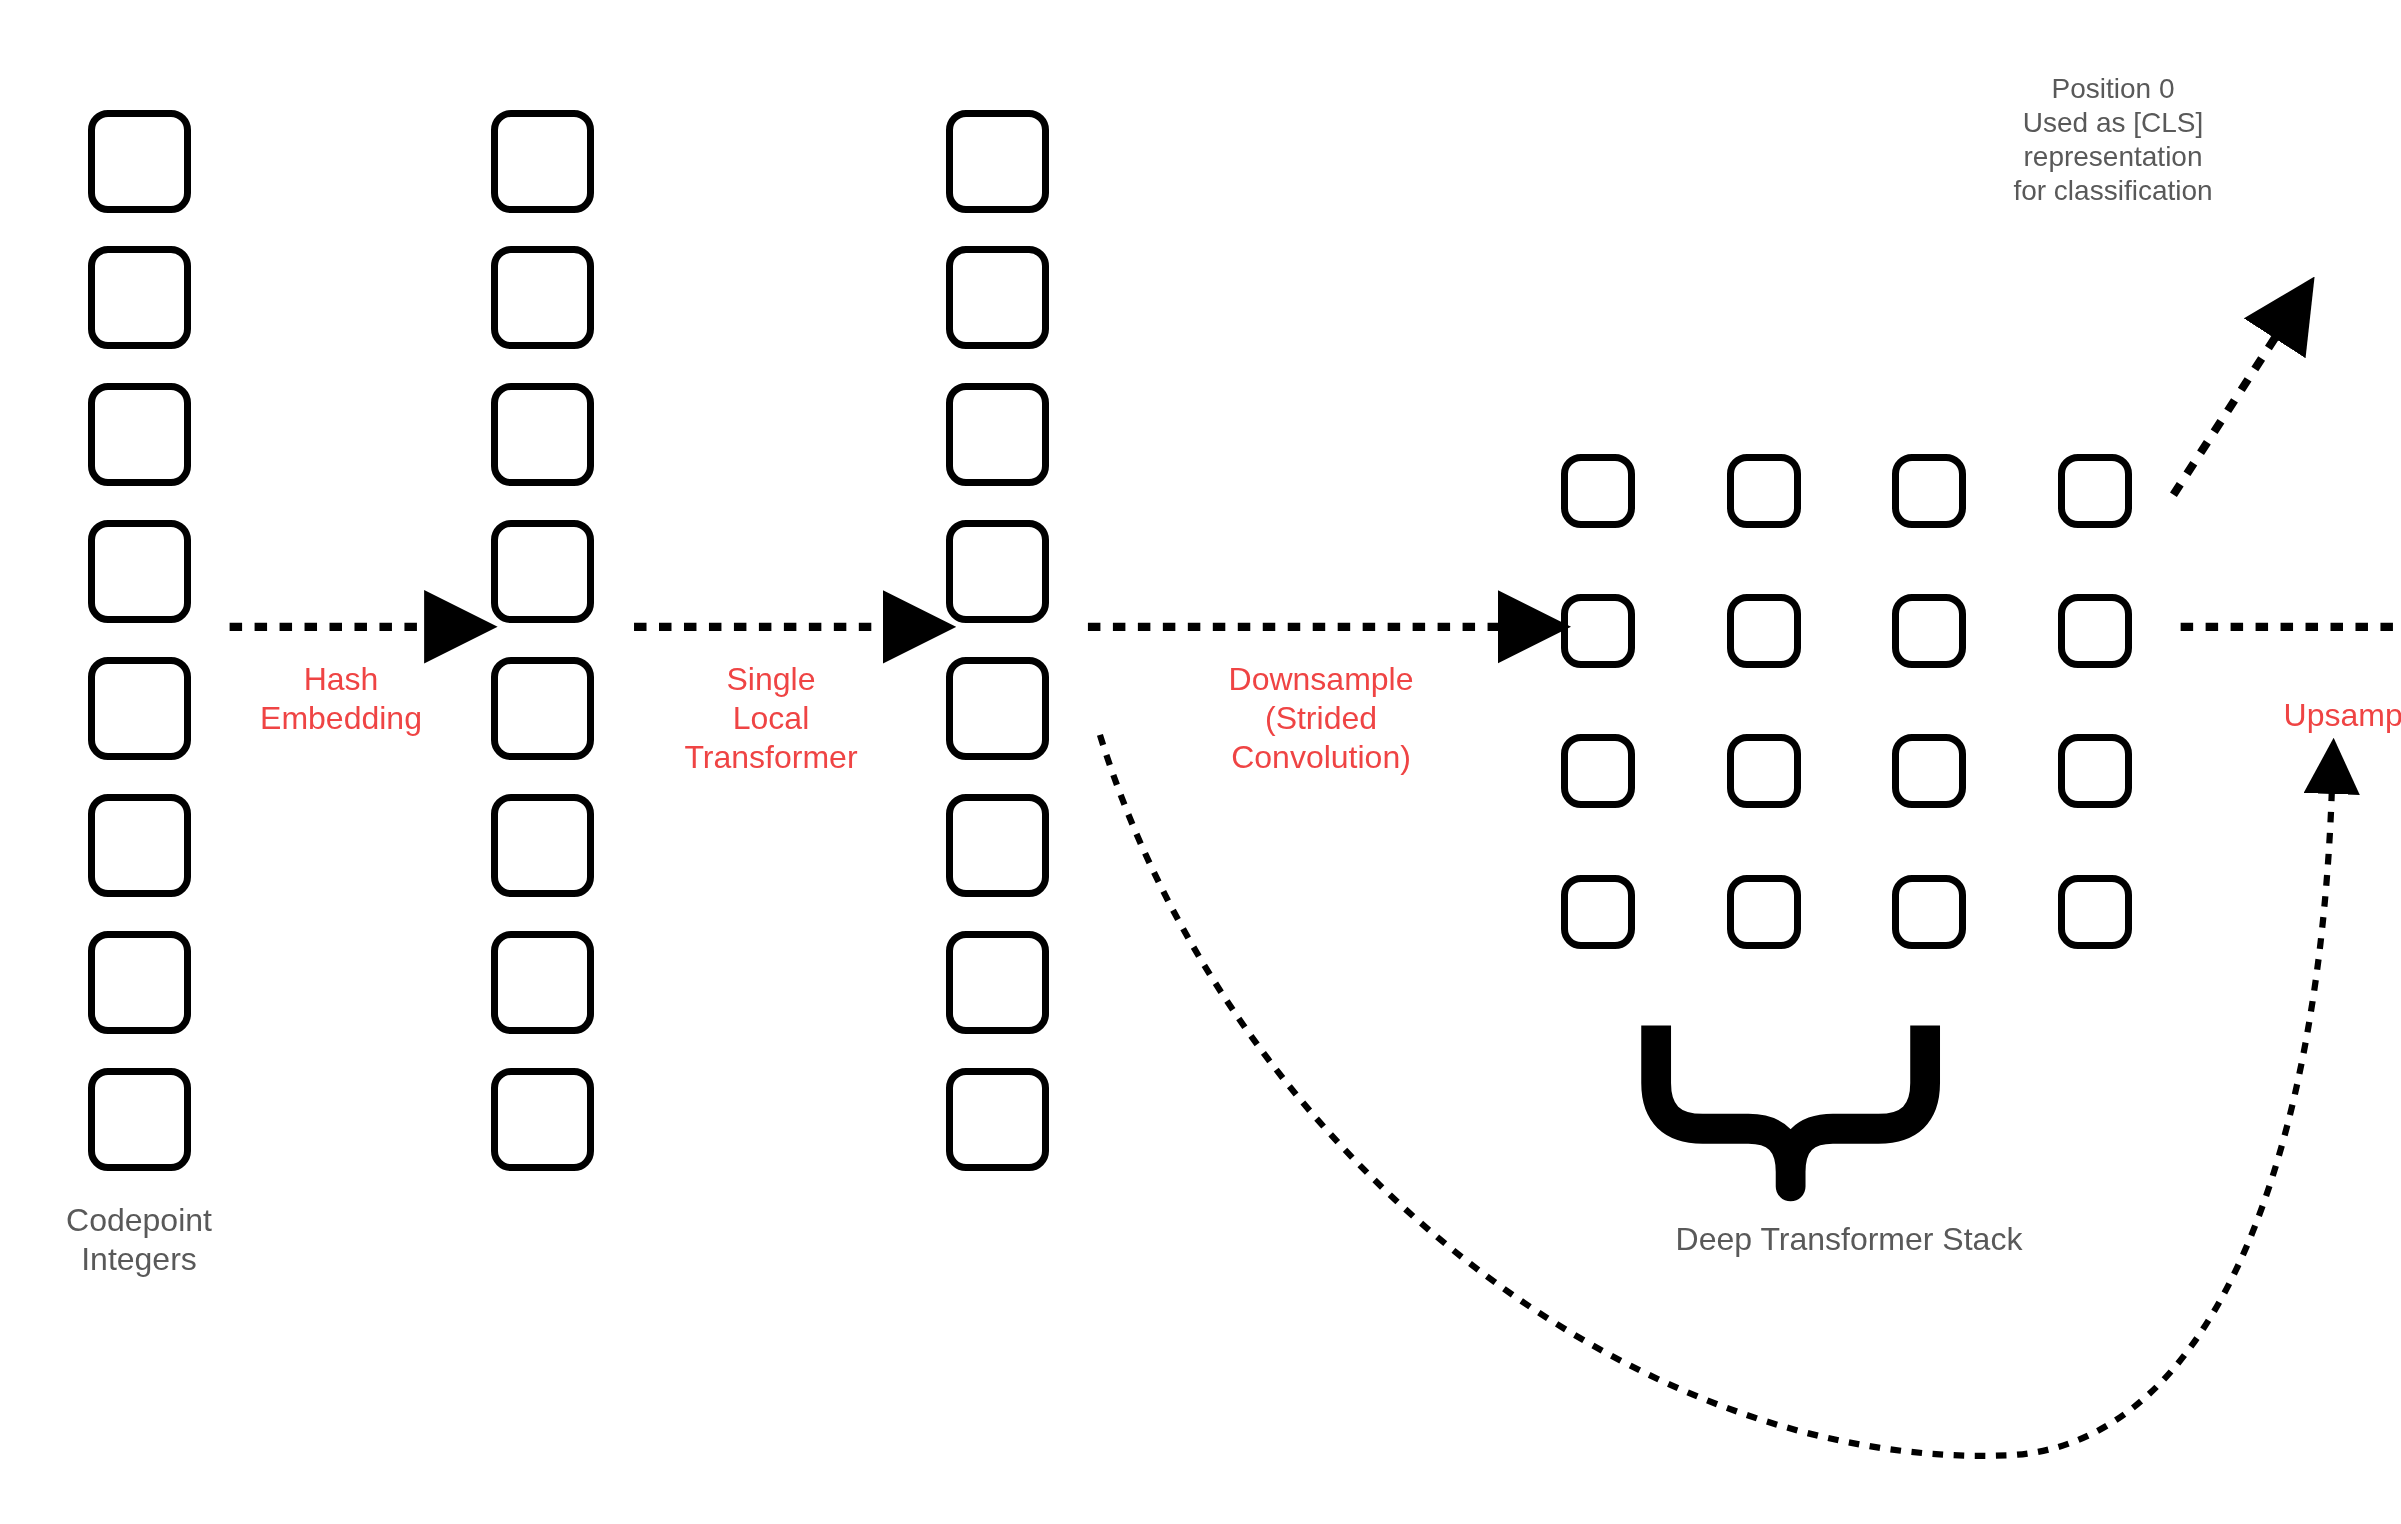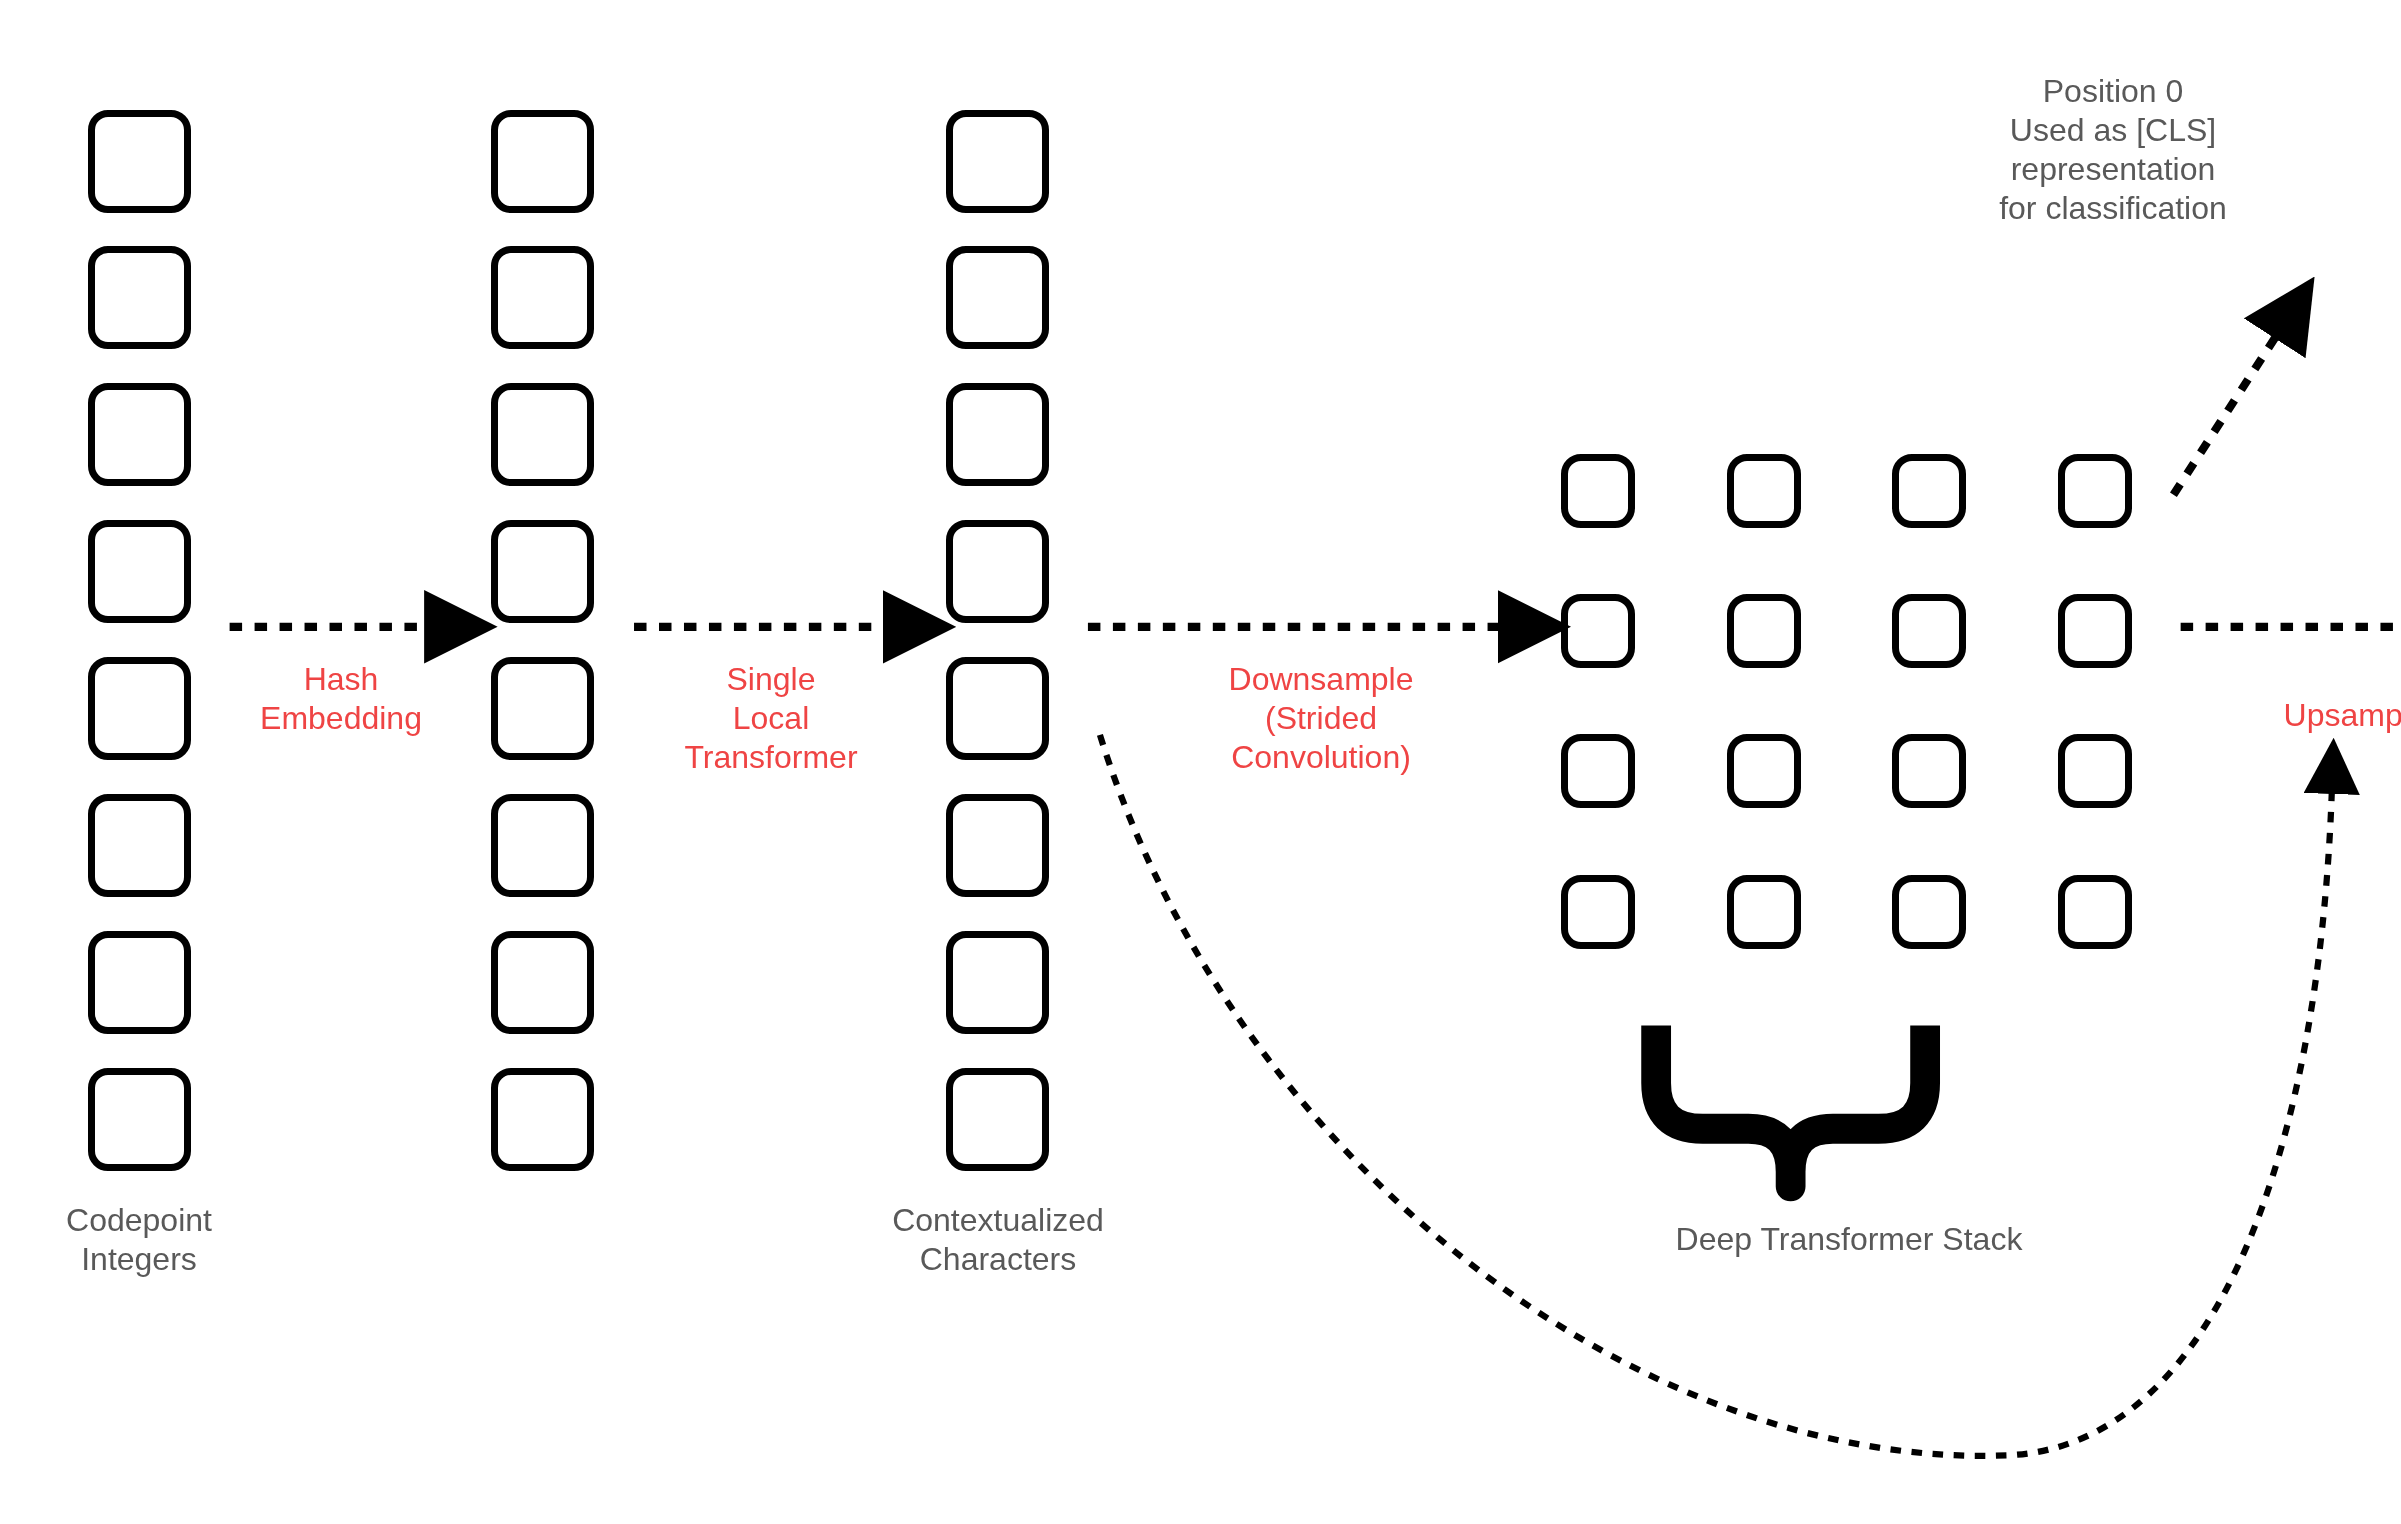--- a/index.html
+++ b/index.html
@@ -36,21 +36,21 @@
     color:#ef4444;
     font-size:32px;
     line-height:1.22;
     text-align:center;
     white-space:pre-line;
   }
 
   .notelabel{
     position:absolute;
     color:#595959;
-    font-size:32px;
+    font-size:28px;
     line-height:1.22;
     text-align:center;
     white-space:pre-line;
   }
 
   svg.overlay{
     position:absolute;left:0;top:0;width:3307px;height:1525px;
     pointer-events:none;overflow:visible;
   }
 </style>
@@ -86,22 +86,20 @@
   <div class="col" style="left:0;top:0;">
     <div class="tok" style="left:946px;top:110px;width:103px;height:103px;"></div>
     <div class="tok" style="left:946px;top:246px;width:103px;height:103px;"></div>
     <div class="tok" style="left:946px;top:383px;width:103px;height:103px;"></div>
     <div class="tok" style="left:946px;top:520px;width:103px;height:103px;"></div>
     <div class="tok" style="left:946px;top:657px;width:103px;height:103px;"></div>
     <div class="tok" style="left:946px;top:794px;width:103px;height:103px;"></div>
     <div class="tok" style="left:946px;top:931px;width:103px;height:103px;"></div>
     <div class="tok" style="left:946px;top:1068px;width:103px;height:103px;"></div>
   </div>
-  <div class="caption" style="left:806px;top:1201px;width:384px;">Contextualized
-Characters</div>
 
   <div class="col" style="left:0;top:0;">
 
     <div class="tok" style="left:1561px;top:454px;width:74px;height:74px;"></div>
     <div class="tok" style="left:1727px;top:454px;width:74px;height:74px;"></div>
     <div class="tok" style="left:1892px;top:454px;width:74px;height:74px;"></div>
     <div class="tok" style="left:2058px;top:454px;width:74px;height:74px;"></div>
 
     <div class="tok" style="left:1561px;top:594px;width:74px;height:74px;"></div>
     <div class="tok" style="left:1727px;top:594px;width:74px;height:74px;"></div>

